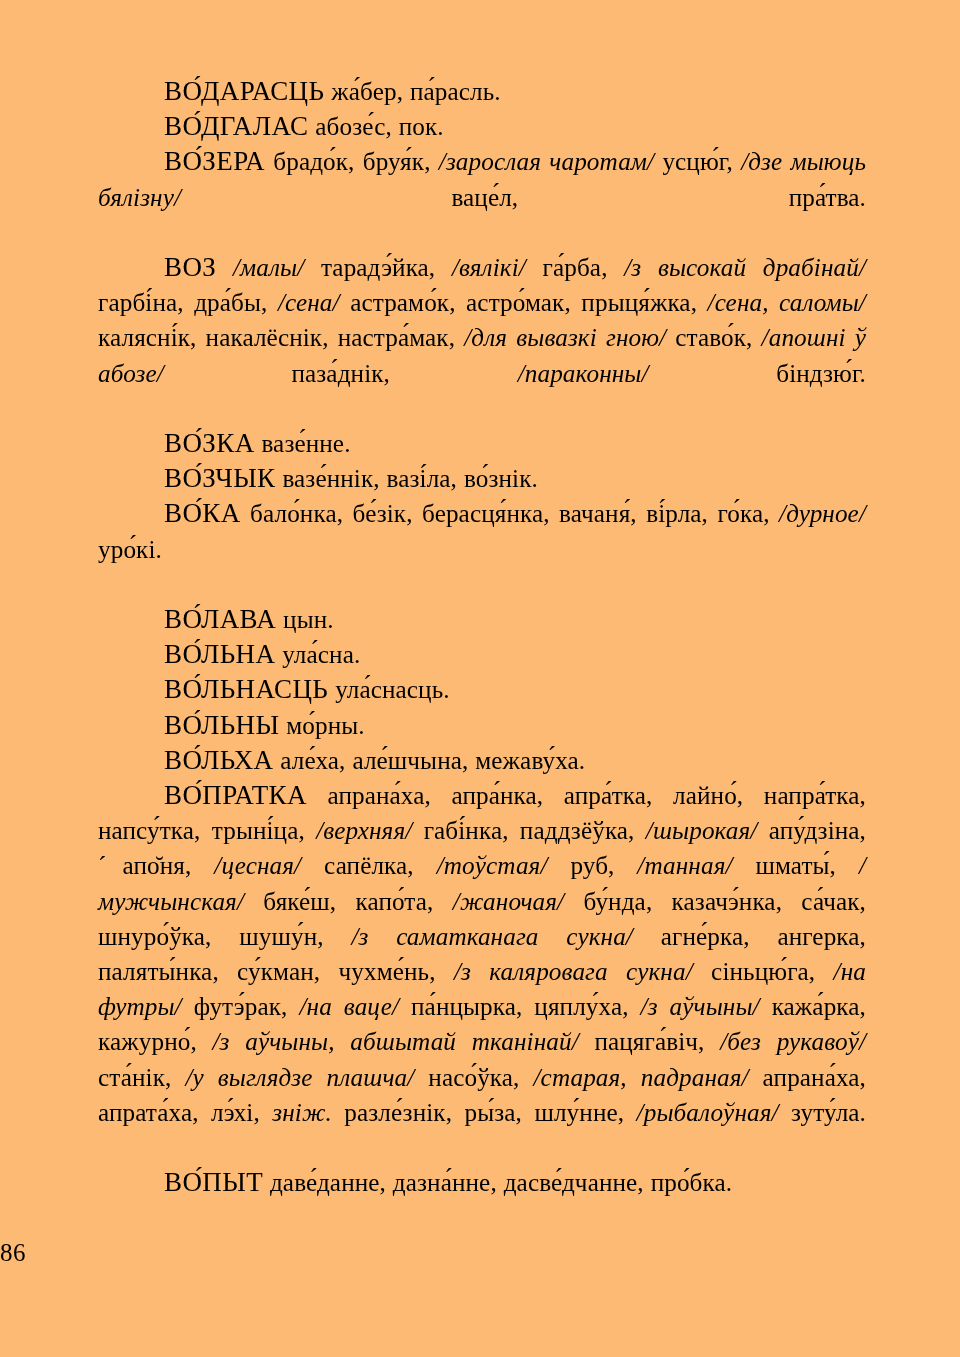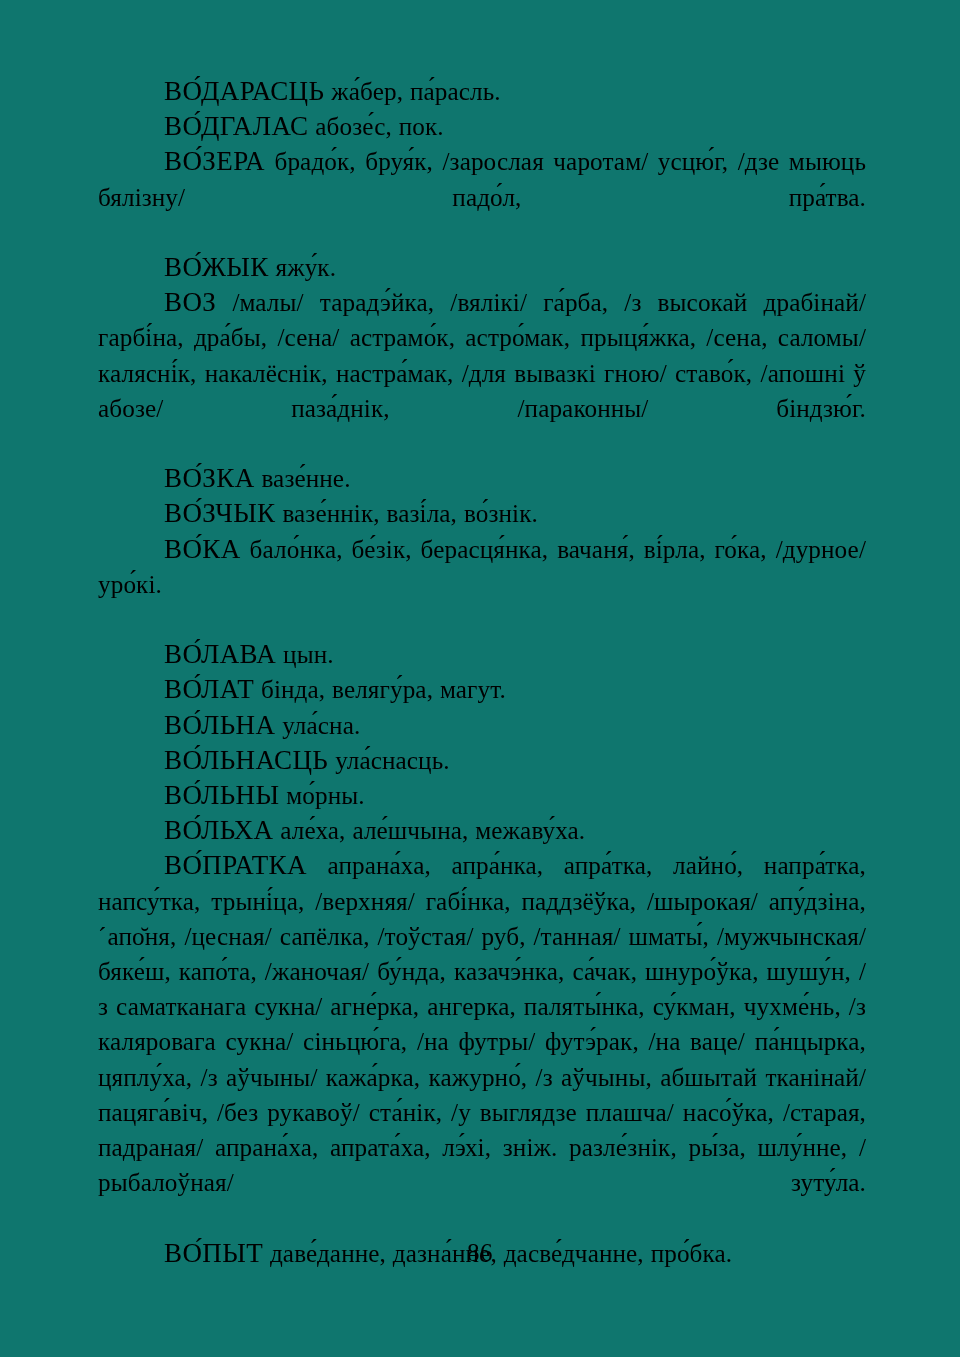--- a/index.html
+++ b/index.html
@@ -13,21 +13,21 @@
     background: #fdfdfc;
     font-family: "Liberation Serif", "DejaVu Serif", serif;
     color: #000000;
     overflow: hidden;
   }
 
   .page {
     position: relative;
     width: 960px;
     height: 1357px;
-    background: #0f766e;
+    background: #fdba74;
     box-sizing: border-box;
     padding-left: 28px;
   }
 
   .text-block {
     position: absolute;
     left: 98px;
     top: 74px;
     width: 768px;
     text-align: justify;
@@ -60,49 +60,48 @@
   }
 
   
   .hw {
     font-size: 27px;
     letter-spacing: 0.4px;
   }
 
   
   .it {
+    font-style: italic;
   }
 
   .page-number {
     position: absolute;
     left: 0;
     top: 1238px;
     width: 960px;
-    text-align: center;
+    text-align: left;
     font-size: 25px;
     line-height: 30px;
     letter-spacing: 0.5px;
   }
 </style>
 </head>
 <body>
 
 <div class="page">
 
   <div class="text-block" id="entry-list">
       <p class="entry short"><span class="hw">ВО́ДАРАСЦЬ</span><span> жа́бер, па́расль.</span></p>
       <p class="entry short"><span class="hw">ВО́ДГАЛАС</span><span> абозе́с, пок.</span></p>
-      <p class="entry"><span class="hw">ВО́ЗЕРА</span><span class=""> брадо́к, бруя́к, </span><span class="it">/зарослая чаротам/</span><span class=""> усцю́г, </span><span class="it">/дзе мыюць бялізну/</span><span class=""> падо́л, пра́тва.</span></p>
-      <p class="entry short"><span class="hw">ВО́ЖЫК</span><span> яжу́к.</span></p>
+      <p class="entry"><span class="hw">ВО́ЗЕРА</span><span class=""> брадо́к, бруя́к, </span><span class="it">/зарослая чаротам/</span><span class=""> усцю́г, </span><span class="it">/дзе мыюць бялізну/</span><span class=""> ваце́л, пра́тва.</span></p>
       <p class="entry"><span class="hw">ВОЗ</span><span class=""> </span><span class="it">/малы/</span><span class=""> тарадэ́йка, </span><span class="it">/вялікі/</span><span class=""> га́рба, </span><span class="it">/з высокай драбінай/</span><span class=""> гарбі́на, дра́бы, </span><span class="it">/сена/</span><span class=""> астрамо́к, астро́мак, прыця́жка, </span><span class="it">/сена, саломы/</span><span class=""> калясні́к, накалёснік, настра́мак, </span><span class="it">/для вывазкі гною/</span><span class=""> ставо́к, </span><span class="it">/апошні ў абозе/</span><span class=""> паза́днік, </span><span class="it">/параконны/</span><span class=""> біндзю́г.</span></p>
       <p class="entry short"><span class="hw">ВО́ЗКА</span><span> вазе́нне.</span></p>
       <p class="entry short"><span class="hw">ВО́ЗЧЫК</span><span> вазе́ннік, вазі́ла, во́знік.</span></p>
       <p class="entry"><span class="hw">ВО́КА</span><span class=""> бало́нка, бе́зік, берасця́нка, вачаня́, ві́рла, го́ка, </span><span class="it">/дурное/</span><span class=""> уро́кі.</span></p>
       <p class="entry short"><span class="hw">ВО́ЛАВА</span><span> цын.</span></p>
-      <p class="entry short"><span class="hw">ВО́ЛАТ</span><span> бінда, велягу́ра, магут.</span></p>
       <p class="entry short"><span class="hw">ВО́ЛЬНА</span><span> ула́сна.</span></p>
       <p class="entry short"><span class="hw">ВО́ЛЬНАСЦЬ</span><span> ула́снасць.</span></p>
       <p class="entry short"><span class="hw">ВО́ЛЬНЫ</span><span> мо́рны.</span></p>
       <p class="entry short"><span class="hw">ВО́ЛЬХА</span><span> але́ха, але́шчына, межаву́ха.</span></p>
       <p class="entry"><span class="hw">ВО́ПРАТКА</span><span class=""> апрана́ха, апра́нка, апра́тка, лайно́, напра́тка, напсу́тка, трыні́ца, </span><span class="it">/верхняя/</span><span class=""> габі́нка, паддзёўка, </span><span class="it">/шырокая/</span><span class=""> апу́дзіна, ˊапо̆ня, </span><span class="it">/цесная/</span><span class=""> сапёлка, </span><span class="it">/тоўстая/</span><span class=""> руб, </span><span class="it">/танная/</span><span class=""> шматы́, </span><span class="it">/мужчынская/</span><span class=""> бяке́ш, капо́та, </span><span class="it">/жаночая/</span><span class=""> бу́нда, казачэ́нка, са́чак, шнуро́ўка, шушу́н, </span><span class="it">/з саматканага сукна/</span><span class=""> агне́рка, ангерка, паляты́нка, су́кман, чухме́нь, </span><span class="it">/з каляровага сукна/</span><span class=""> сіньцю́га, </span><span class="it">/на футры/</span><span class=""> футэ́рак, </span><span class="it">/на ваце/</span><span class=""> па́нцырка, цяплу́ха, </span><span class="it">/з аўчыны/</span><span class=""> кажа́рка, кажурно́, </span><span class="it">/з аўчыны, абшытай тканінай/</span><span class=""> пацяга́віч, </span><span class="it">/без рукавоў/</span><span class=""> ста́нік, </span><span class="it">/у выглядзе плашча/</span><span class=""> насо́ўка, </span><span class="it">/старая, падраная/</span><span class=""> апрана́ха, апрата́ха, лэ́хі, </span><span class="it">зніж.</span><span class=""> разле́знік, ры́за, шлу́нне, </span><span class="it">/рыбалоўная/</span><span class=""> зуту́ла.</span></p>
       <p class="entry short"><span class="hw">ВО́ПЫТ</span><span> даве́данне, дазна́нне, дасве́дчанне, про́бка.</span></p>
     </div>
 
   <div class="page-number">86</div>
 

